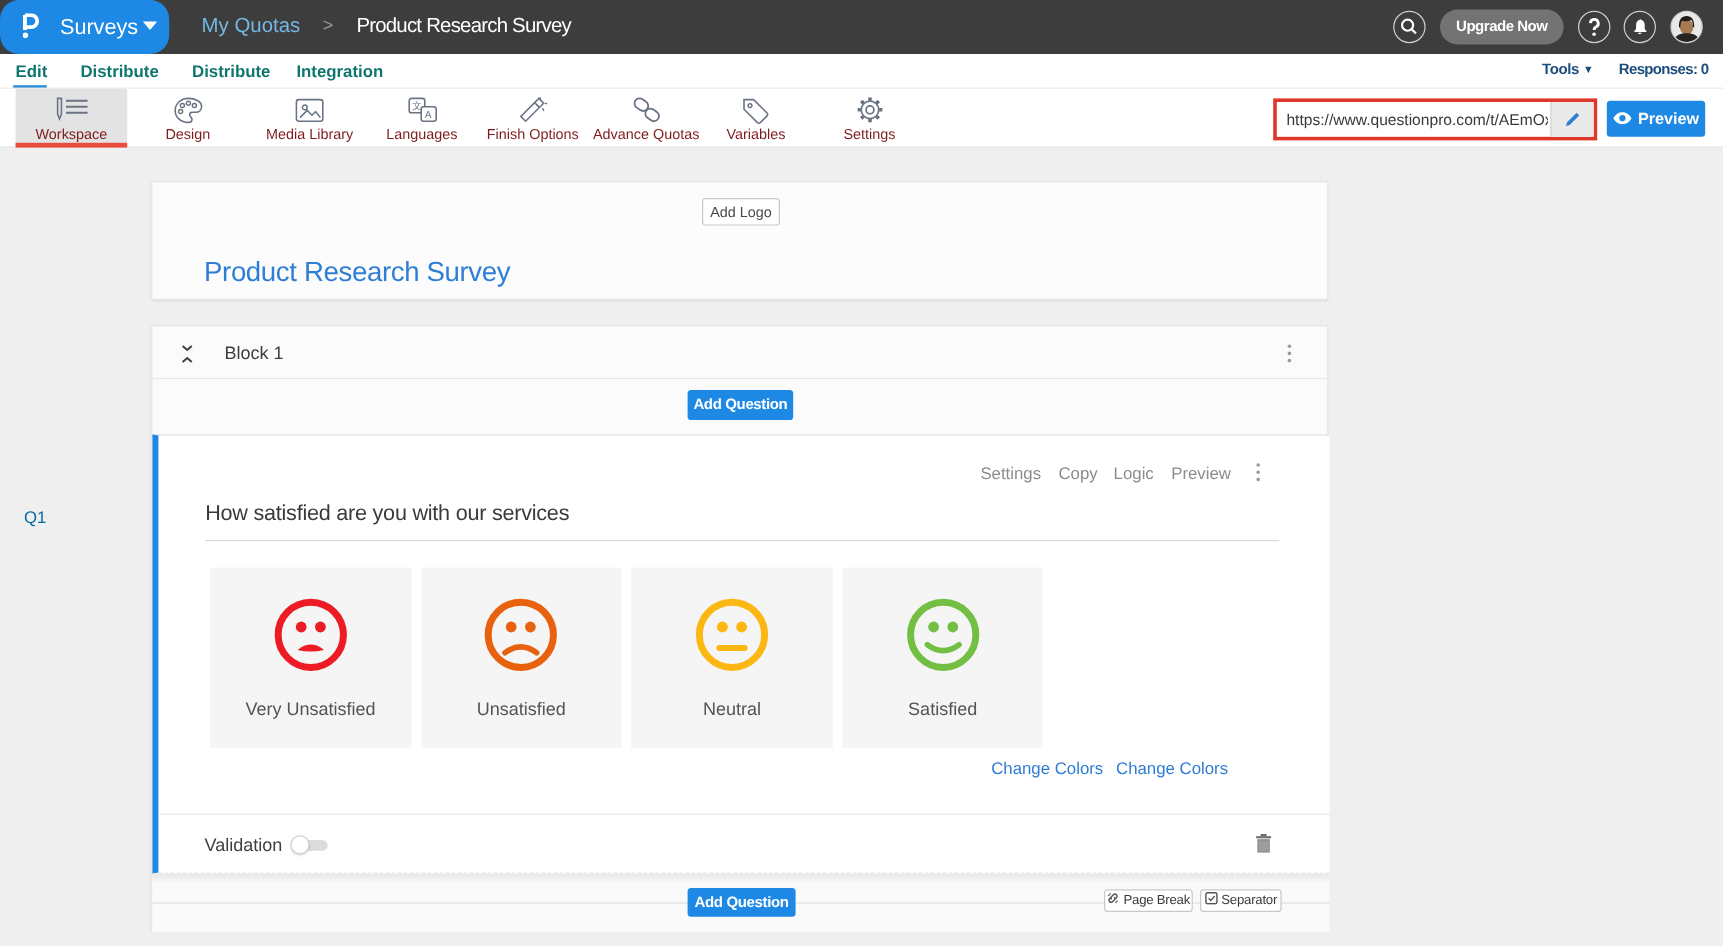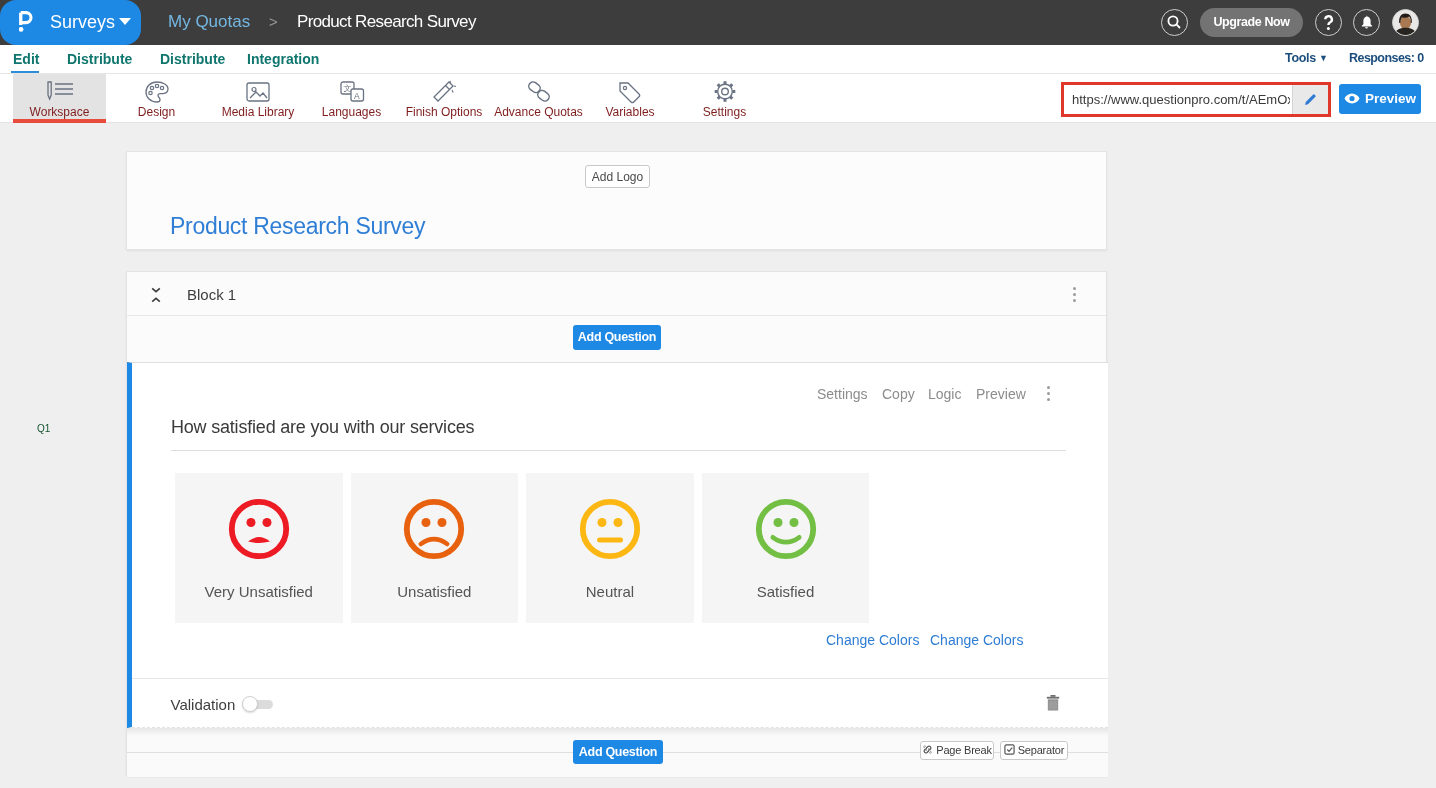--- a/index.html
+++ b/index.html
@@ -59,21 +59,21 @@
 #valLbl { position:absolute; left:38.5px; top:17px; font-size:15px; color:#3f3f3f; }
 #toggle { position:absolute; left:124px; top:21px; width:17px; height:9px; background:#dcdcdc; border-radius:0 5px 5px 0; }
 #toggle .knob { position:absolute; left:-14px; top:-4px; width:16px; height:16px; background:#fff; border:1px solid #d0d0d0; border-radius:50%; box-shadow:0 1px 2px rgba(0,0,0,0.15); }
 
 
 #footerRow { position:absolute; left:0; top:456px; width:981px; height:49px; background:linear-gradient(#e6e6e6, #fafafa 8px, #fafafa); }
 #footerRow .hline { position:absolute; left:0; top:24px; width:100%; height:1px; background:#dfdfdf; }
 #addq2 { left:446px; top:12px; width:90px; height:24px; line-height:24px; }
 .miniBtn { position:absolute; top:13px; height:19px; background:#fff; border:1px solid #c9c9c9; border-radius:3px; font-size:11px; letter-spacing:-0.2px; color:#3a3a3a; line-height:17px; text-align:center; white-space:nowrap; }
 
-#q1lbl { position:absolute; left:37px; top:423px; font-size:10px; color:#14532d; }
+#q1lbl { position:absolute; left:20px; top:423px; font-size:14px; color:#0369a1; }
 </style>
 </head>
 <body>
 
 <div id="topbar">
   <div id="logoBox">
     <svg width="16" height="22" viewBox="0 0 16 22">
       <path d="M1.75 1.6 V14" stroke="#fff" stroke-width="3.3" fill="none"></path>
       <path d="M1.75 1.6 H7 A5 5 0 0 1 7 11.6 H1.75" stroke="#fff" stroke-width="3.1" fill="none"></path>
       <circle cx="2.1" cy="18.4" r="2.35" fill="#fff"></circle>

